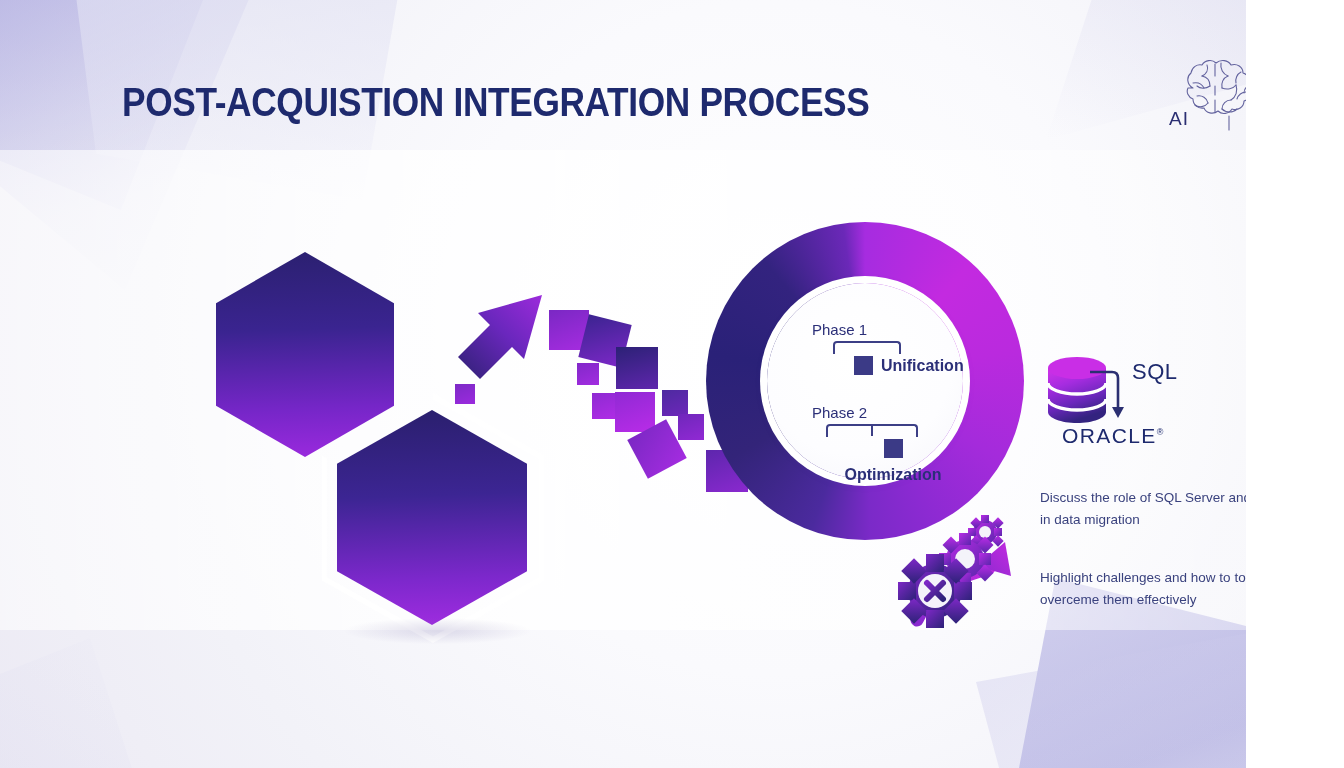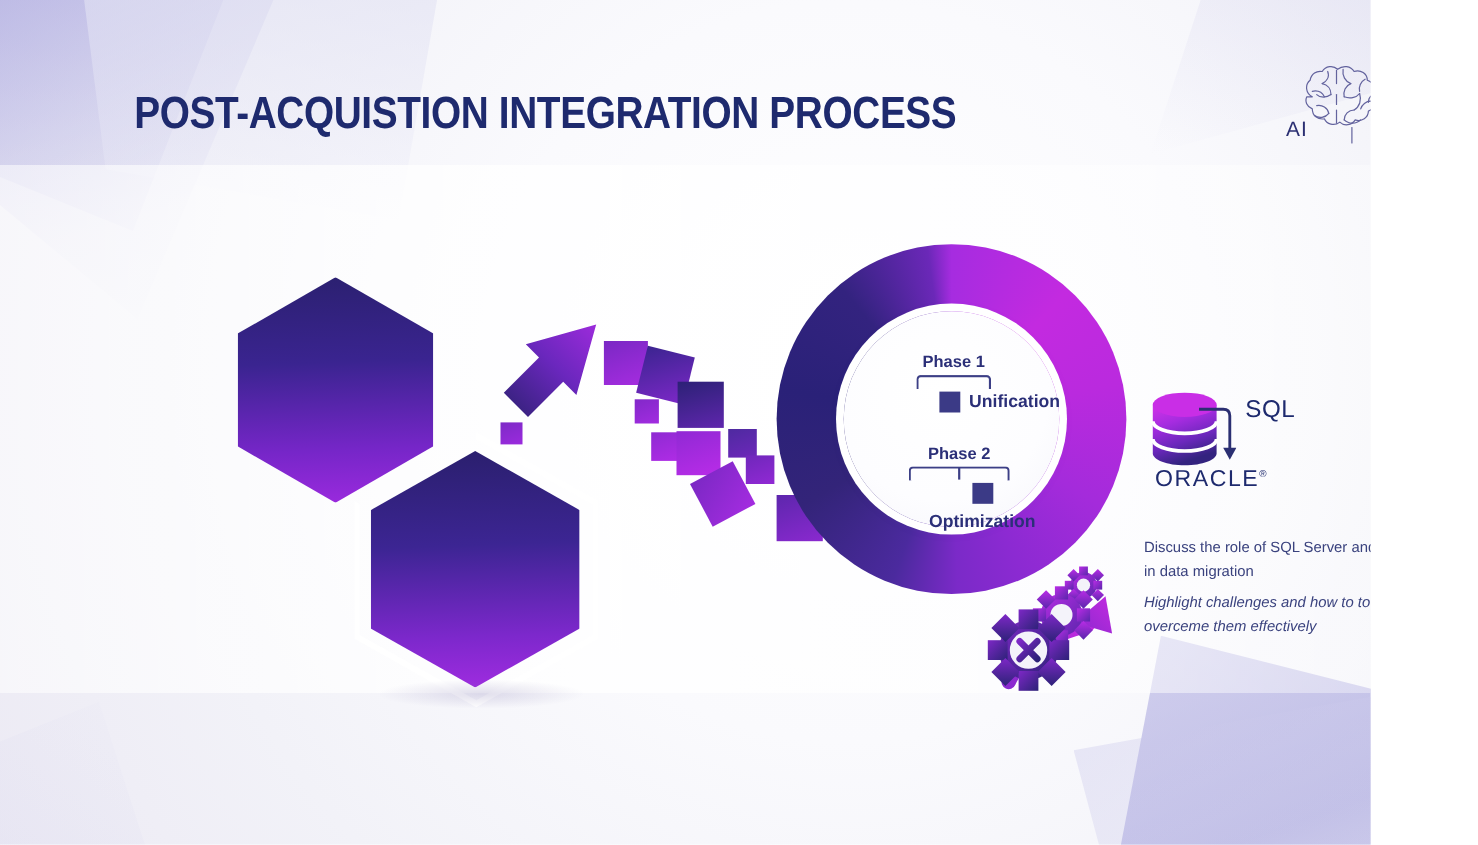--- a/index.html
+++ b/index.html
@@ -150,22 +150,22 @@
     left: 61px; top: 61px;
     width: 196px; height: 196px;
     border-radius: 50%;
     background: radial-gradient(circle at 45% 38%, #ffffff 0%, #fdfdff 60%, #f5f5fa 100%);
     box-shadow: 0 0 0 7px #ffffff, 0 2px 14px rgba(90,80,150,.10);
   }
 
   
   .phase-block { position: absolute; }
   .phase-title {
-    font-size: 15px; font-weight: 700; color: #2b2f78;
-    text-align: center; white-space: nowrap;
+    font-size: 15px; font-weight: 400; color: #2b2f78;
+    text-align: left; white-space: nowrap;
   }
   .bracket {
     position: relative;
     height: 11px;
     margin: 3px auto 2px auto;
     border: 2px solid #3c3f86;
     border-bottom: none;
     border-radius: 4px 4px 0 0;
   }
   .bracket .tick {
@@ -196,21 +196,21 @@
     width: 250px;
   }
 
   
   .db-group { position: absolute; left: 1040px; top: 350px; width: 260px; height: 110px; }
   .sql-label {
     position: absolute; left: 92px; top: 9px;
     font-size: 22px; color: #1e2a6e; letter-spacing: .5px;
   }
   .oracle-label {
-    position: absolute; left: 10px; top: 74px;
+    position: absolute; left: 22px; top: 74px;
     font-size: 21px; color: #1e2a6e; letter-spacing: 1.4px;
   }
   .oracle-label sup { font-size: 9px; letter-spacing: 0; }
 
   
   .gears { position: absolute; left: 893px; top: 502px; width: 135px; height: 130px; }
 </style>
 </head>
 <body>
 
@@ -390,15 +390,15 @@
         <rect x="12" y="60" width="18" height="18" transform="rotate(45 21 69)"></rect>
         <rect x="54" y="60" width="18" height="18" transform="rotate(45 63 69)"></rect>
         <rect x="12" y="100" width="18" height="18" transform="rotate(45 21 109)"></rect>
         <rect x="54" y="100" width="18" height="18" transform="rotate(45 63 109)"></rect>
       </g>
       <circle cx="42" cy="89" r="17" fill="#f4f3fa"></circle>
       <path d="M34 81l16 16M50 81l-16 16" stroke="url(#gGearA)" stroke-width="6" stroke-linecap="round"></path>
     </svg>
   </div>
 
-  <div class="note" style="left:1040px;top:537px;width:255px;font-style:italic;">Highlight challenges and how to to overceme them effectively</div>
+  <div class="note" style="left:1040px;top:567px;width:255px;">Highlight challenges and how to to overceme them effectively</div>
 
 </div>
 
 </body></html>

